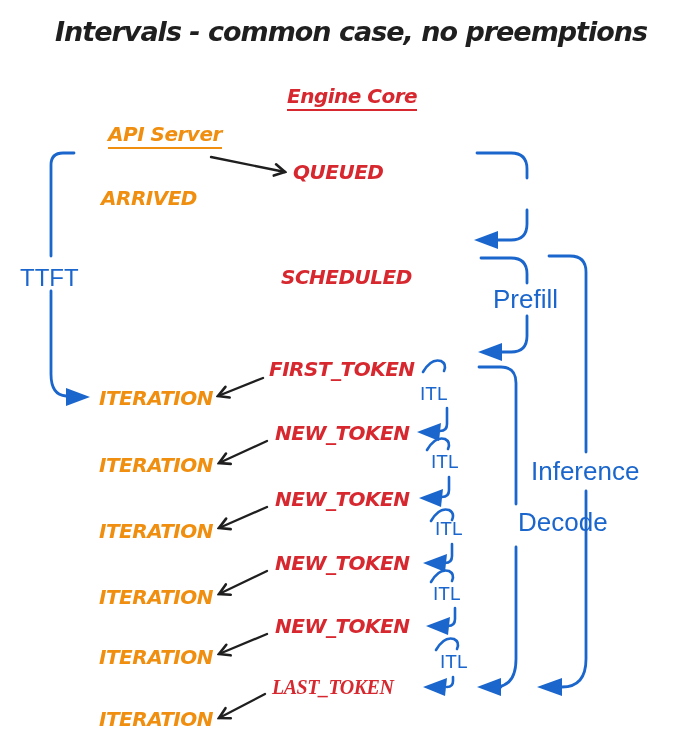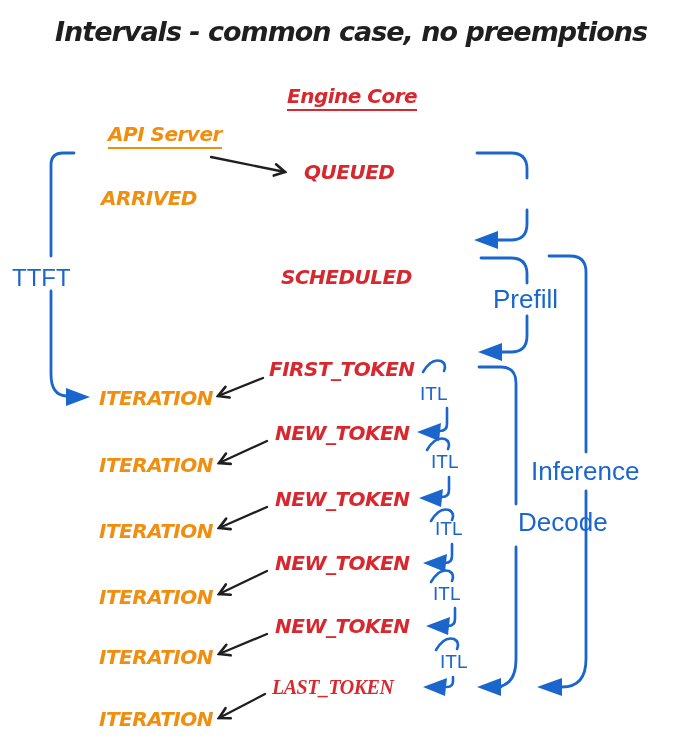--- a/index.html
+++ b/index.html
@@ -134,30 +134,30 @@
   <div class="t hdr eng" style="left:287px; top:84px;">Engine Core</div>
 
   <div class="t ev api" style="left:101px; top:145px;margin-top:40px;">ARRIVED</div>
   <div class="t ev api" style="left:99px; top:385px;">ITERATION</div>
   <div class="t ev api" style="left:99px; top:452px;">ITERATION</div>
   <div class="t ev api" style="left:99px; top:518px;">ITERATION</div>
   <div class="t ev api" style="left:99px; top:584px;">ITERATION</div>
   <div class="t ev api" style="left:99px; top:644px;">ITERATION</div>
   <div class="t ev api" style="left:99px; top:706px;">ITERATION</div>
 
-  <div class="t ev eng" style="left:304px; top:159px;">QUEUED</div>
+  <div class="t ev eng" style="left:293px; top:159px;">QUEUED</div>
   <div class="t ev eng" style="left:281px; top:264px;">SCHEDULED</div>
   <div class="t ev eng" style="left:269px; top:356px;">FIRST_TOKEN</div>
   <div class="t ev eng" style="left:275px; top:420px;">NEW_TOKEN</div>
   <div class="t ev eng" style="left:275px; top:486px;">NEW_TOKEN</div>
   <div class="t ev eng" style="left:275px; top:550px;">NEW_TOKEN</div>
   <div class="t ev eng" style="left:275px; top:613px;">NEW_TOKEN</div>
   <div class="t ev eng" style="left:272px; top:674px;font-family:Liberation Serif, serif;">LAST_TOKEN</div>
 
-  <div class="t lbl md" style="left:12px; top:264px;">TTFT</div>
+  <div class="t lbl md" style="left:20px; top:264px;">TTFT</div>
   <div class="t lbl" style="left:493px; top:285px;">Prefill</div>
   <div class="t lbl" style="left:531px; top:457px;">Inference</div>
   <div class="t lbl" style="left:474px; top:508px;margin-left:44px;">Decode</div>
   <div class="t lbl sm" style="left:420px; top:381px;">ITL</div>
   <div class="t lbl sm" style="left:431px; top:449px;">ITL</div>
   <div class="t lbl sm" style="left:435px; top:516px;">ITL</div>
   <div class="t lbl sm" style="left:433px; top:581px;">ITL</div>
   <div class="t lbl sm" style="left:440px; top:649px;">ITL</div>
 
 </div>

